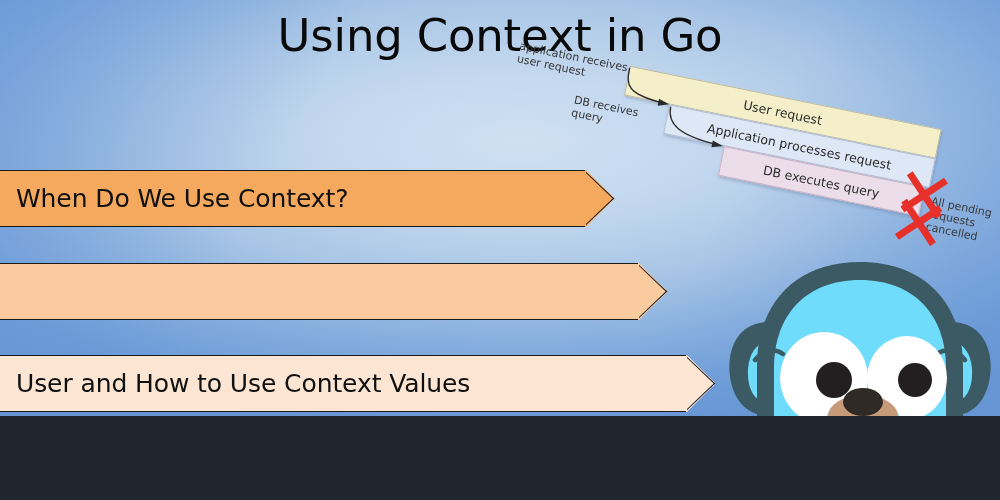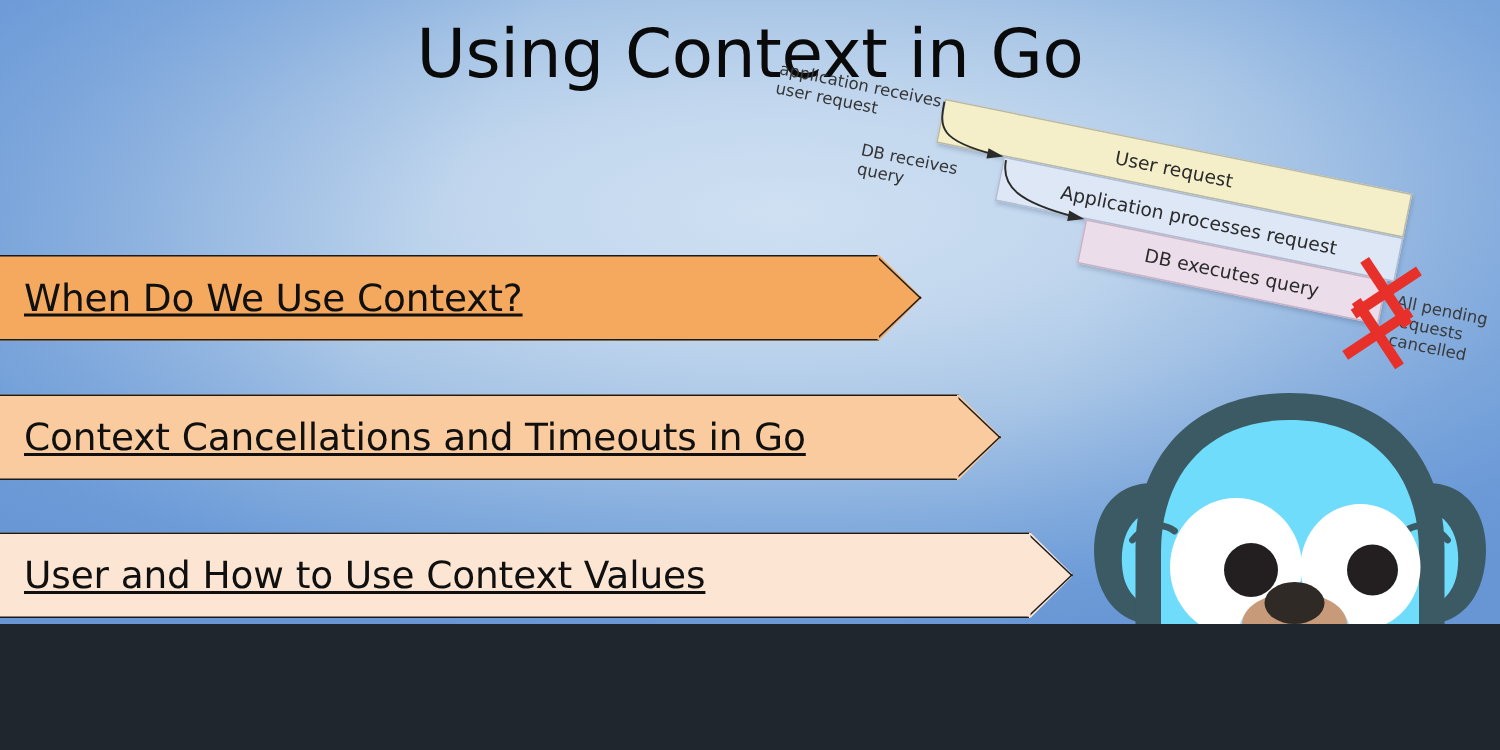--- a/index.html
+++ b/index.html
@@ -62,21 +62,21 @@
     box-sizing: border-box;
     padding-left: 22px;
     color: #101010;
     font-size: 25px;
     font-weight: 400;
     letter-spacing: -0.1px;
     white-space: nowrap;
     border: 1.2px solid #1a1a1a;
     border-left: none;
   }
-  .banner .btxt { position: relative; z-index: 2; text-decoration: underline; }
+  .banner .btxt { position: relative; z-index: 2; }
   
   .banner .head {
     position: absolute;
     top: -1.2px;
     bottom: -1.2px;
     right: -29.6px;
     width: 30px;
     background: inherit;
     clip-path: polygon(0 -2%, 0 102%, 100% 50%);
   }
@@ -167,21 +167,20 @@
   <div class="title">Using Context in Go</div>
 
   <div class="banner" id="banner1">
     <span class="seam"></span>
     <span class="btxt">When Do We Use Context?</span>
     <span class="head"></span>
   </div>
 
   <div class="banner" id="banner2">
     <span class="seam"></span>
-    <span class="btxt">Context Cancellations and Timeouts in Go</span>
     <span class="head"></span>
   </div>
 
   <div class="banner" id="banner3">
     <span class="seam"></span>
     <span class="btxt">User and How to Use Context Values</span>
     <span class="head"></span>
   </div>
 
   <div class="diagram">

